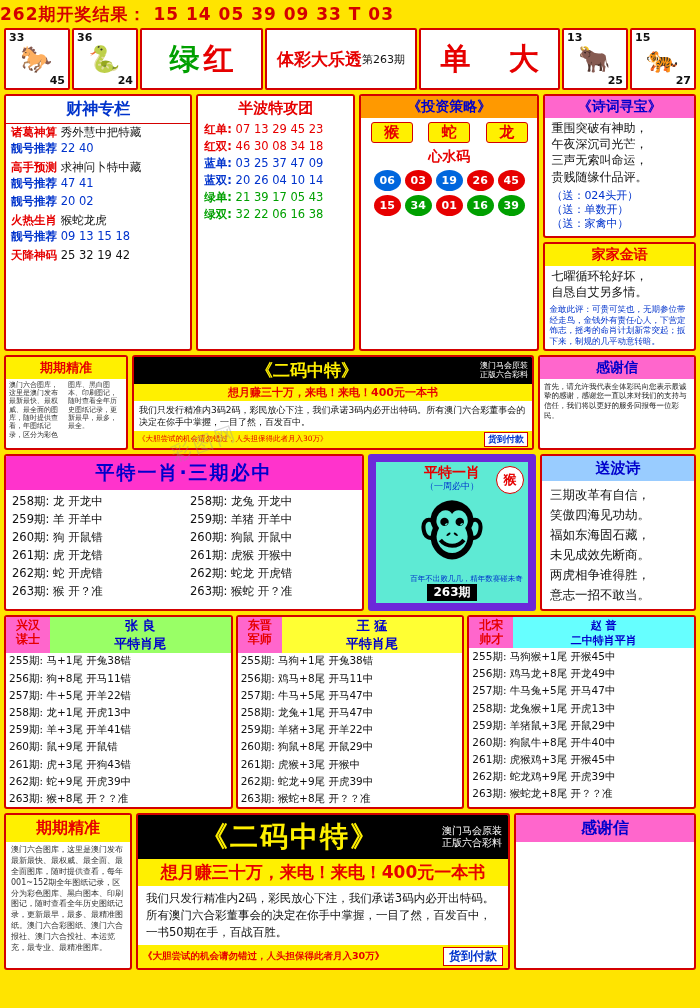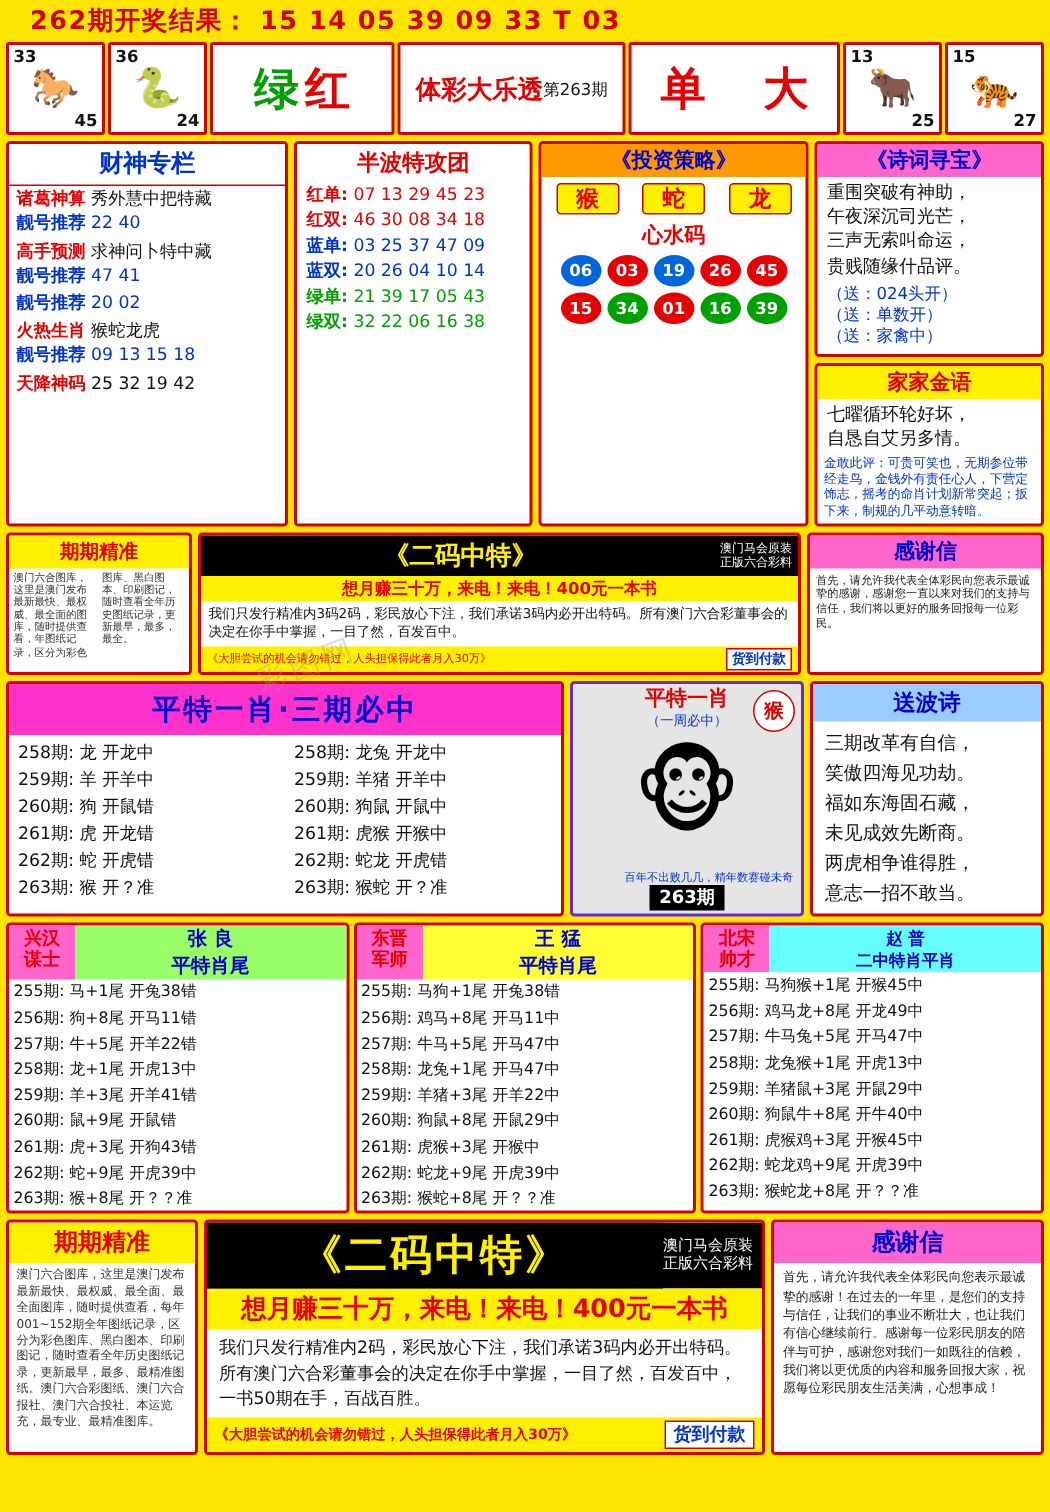--- a/index.html
+++ b/index.html
@@ -8,21 +8,21 @@
     background:#ffe400;
     font-family:"DejaVu Sans","Liberation Sans",sans-serif;
     font-size:11px;
     overflow:hidden;
   }
   .page{position:relative;width:700px;height:1008px;}
   
   .hdr{
     height:28px;line-height:28px;
     color:#d40000;font-weight:bold;font-size:17px;
-    padding-left:20px;letter-spacing:1px;
+    padding-left:0;letter-spacing:1px;
   }
   
   .strip{display:flex;height:62px;margin:0 4px;gap:2px;}
   .zbox{
     flex:0 0 62px;border:2px solid #d40000;background:#fff;
     position:relative;border-radius:2px;
   }
   .zbox .num-tl{position:absolute;top:1px;left:3px;font-size:11px;font-weight:bold;color:#111;}
   .zbox .num-br{position:absolute;bottom:1px;right:3px;font-size:11px;font-weight:bold;color:#111;}
   .zbox .animal{position:absolute;top:50%;left:50%;transform:translate(-50%,-50%);font-size:26px;}
@@ -107,21 +107,21 @@
   .gx-body{font-size:7.5px;color:#222;line-height:1.3;padding:3px 4px;}
   
   .pt-title{
     background:#ff33cc;color:#0000cc;font-weight:bold;font-size:19px;
     text-align:center;padding:4px 0;letter-spacing:2px;
   }
   .pt-cols{display:flex;}
   .pt-col{flex:1;padding:3px 4px;}
   .pt-col div{font-size:11.5px;padding:1.5px 2px;color:#111;}
   .pic{
-    width:152px;border:2px solid #6d28d9;background:#e5e5e5;border-radius:3px;
+    width:152px;border:8px solid #6d28d9;background:#5eead4;border-radius:3px;
     position:relative;overflow:hidden;
   }
   .pic .pt{text-align:center;color:#e60000;font-weight:bold;font-size:14px;line-height:1.15;padding-top:2px;}
   .pic .ps{text-align:center;color:#0033cc;font-size:9px;}
   .pic .face{font-size:62px;text-align:center;margin-top:4px;}
   .pic .badge{
     position:absolute;top:4px;right:4px;width:26px;height:26px;border-radius:50%;
     background:#fff;border:1px solid #d40000;display:flex;align-items:center;justify-content:center;
     font-size:13px;font-weight:bold;color:#e60000;
   }
@@ -461,18 +461,17 @@
       </div>
       <div class="bm-sub">想月赚三十万，来电！来电！400元一本书</div>
       <div class="bm-body">我们只发行精准内2码，彩民放心下注，我们承诺3码内必开出特码。所有澳门六合彩董事会的决定在你手中掌握，一目了然，百发百中，一书50期在手，百战百胜。</div>
       <div class="bm-foot">
         <span class="warn">《大胆尝试的机会请勿错过，人头担保得此者月入30万》</span>
         <span class="pay">货到付款</span>
       </div>
     </div>
     <div class="panel b3">
       <div class="bg-title">感谢信</div>
-      <div class="bg-body">首先，请允许我代表全体彩民向您表示最诚挚的感谢！在过去的一年里，是您们的支持与信任，让我们的事业不断壮大，也让我们有信心继续前行。感谢每一位彩民朋友的陪伴与可护，感谢您对我们一如既往的信赖，我们将以更优质的内容和服务回报大家，祝愿每位彩民朋友生活美满，心想事成！</div>
     </div>
   </div>
 
   <div class="wm">彩图网</div>
 </div>
 
 </body></html>

